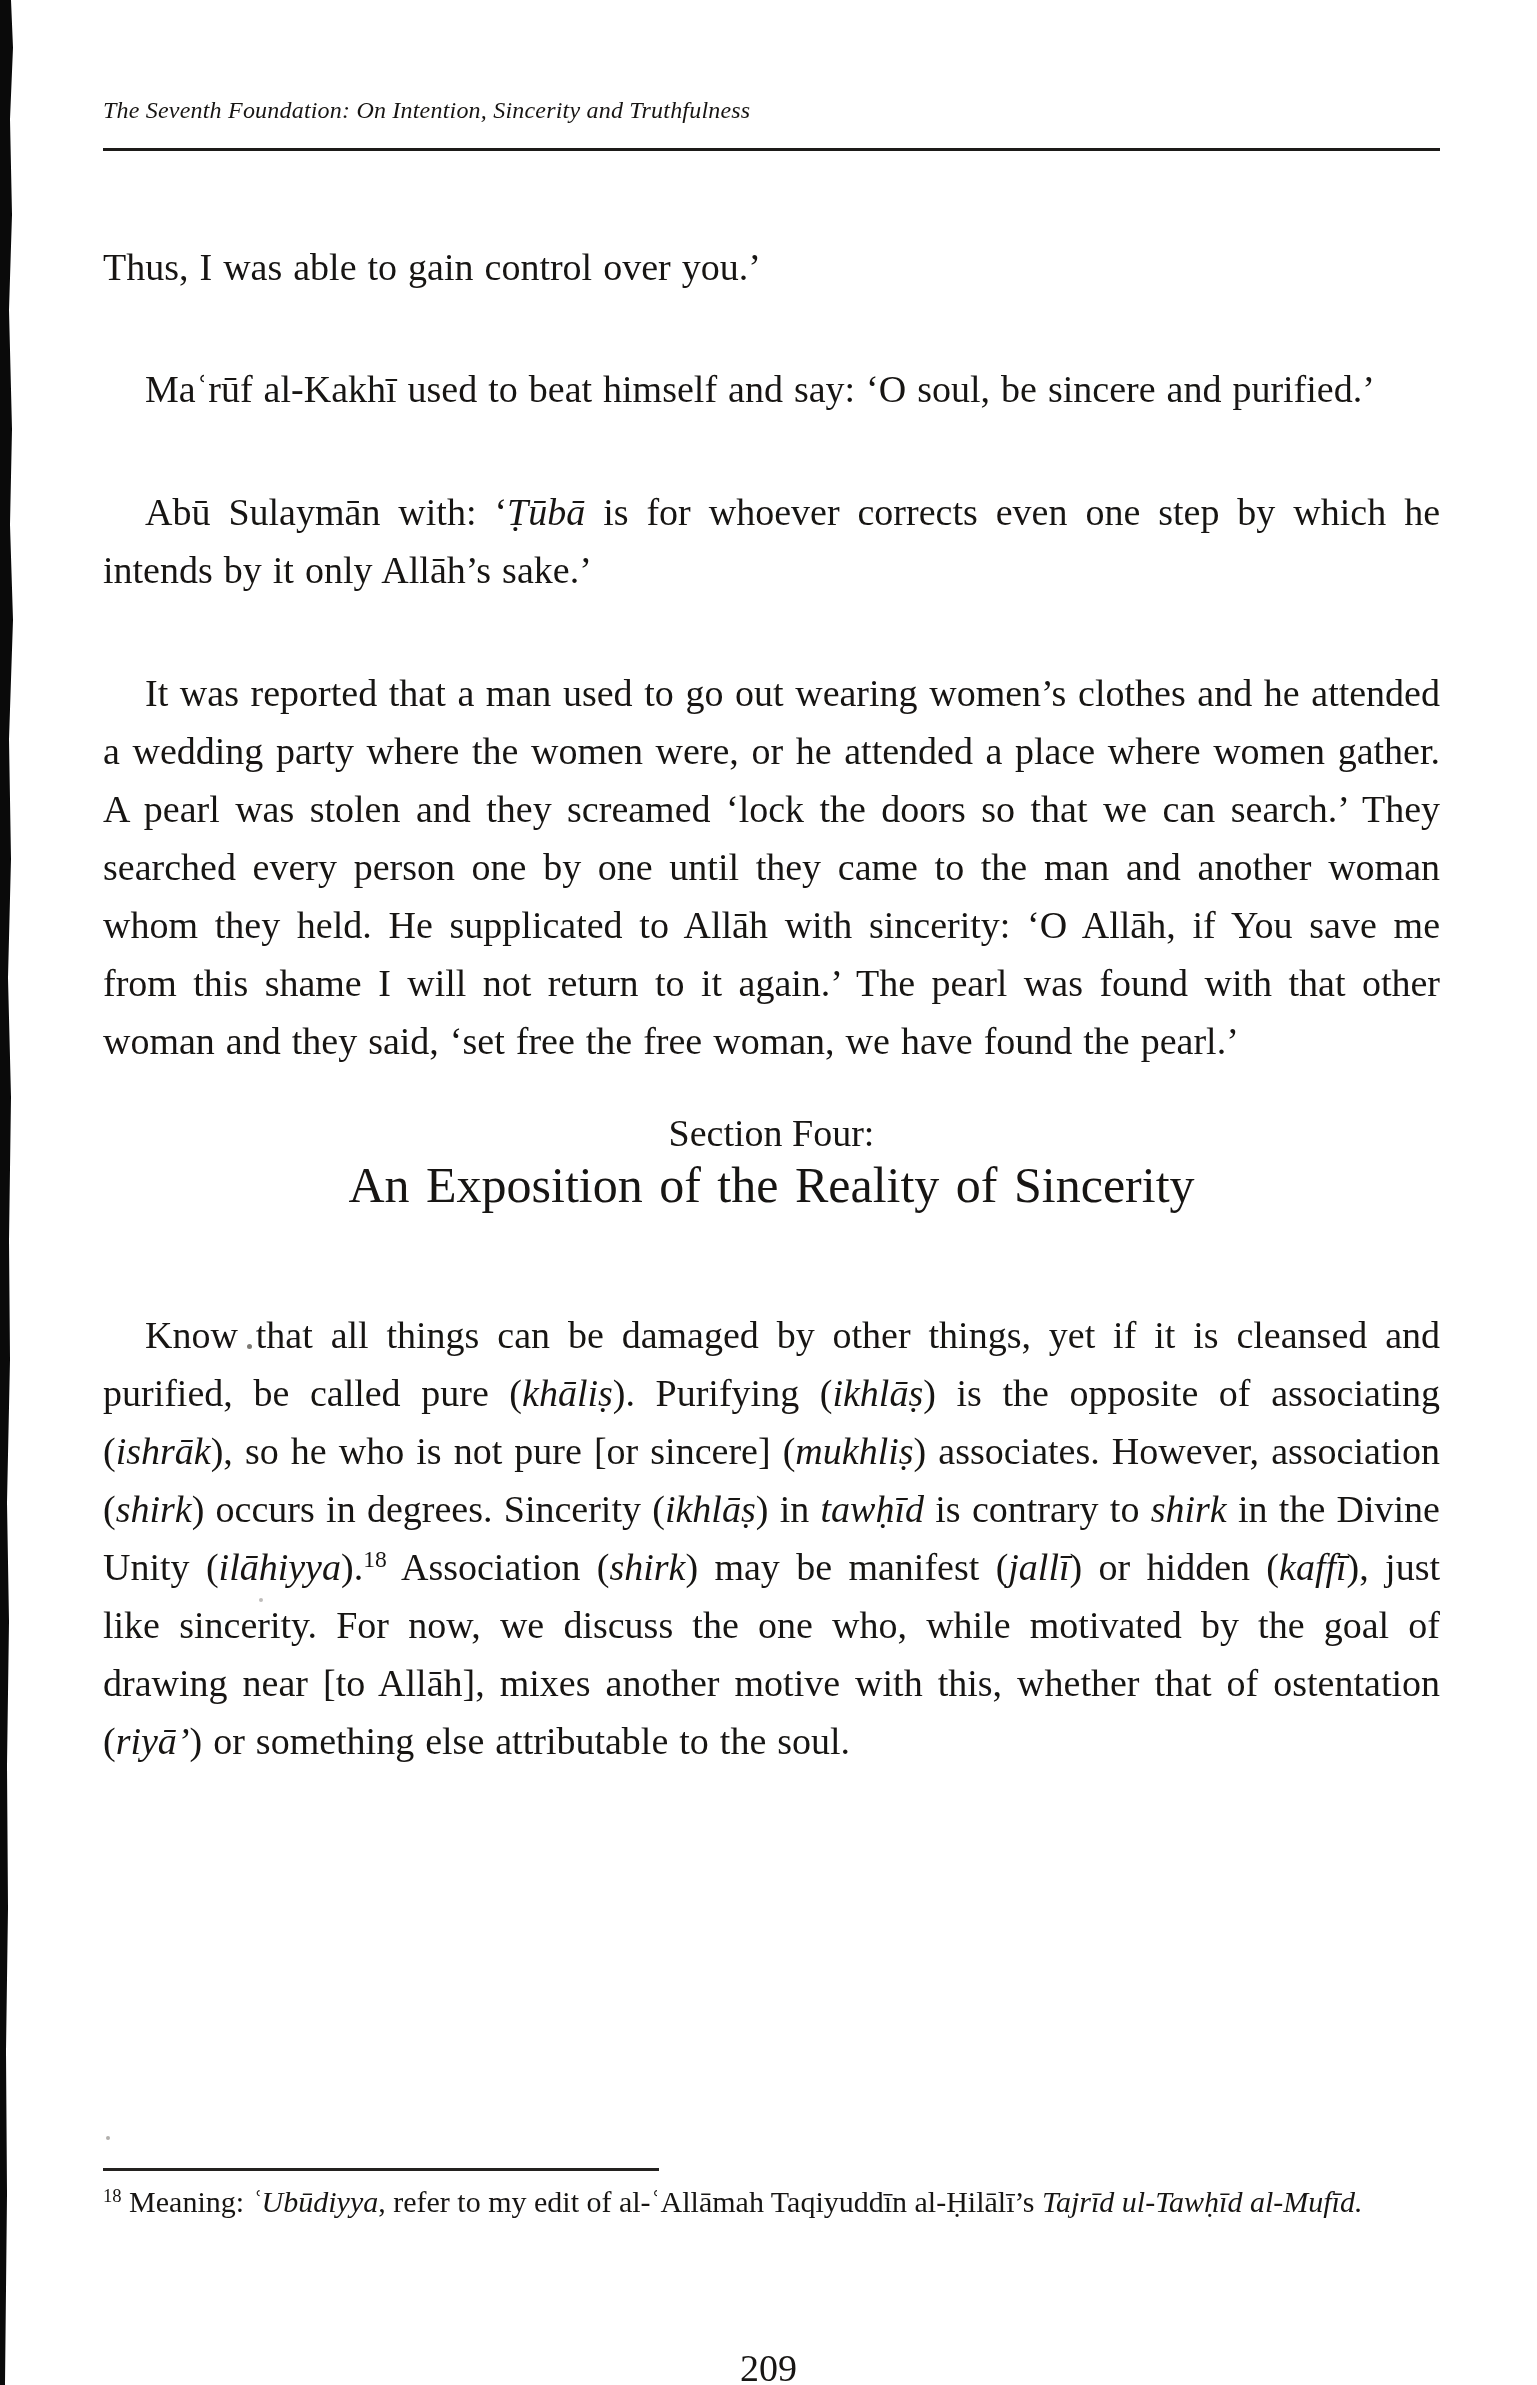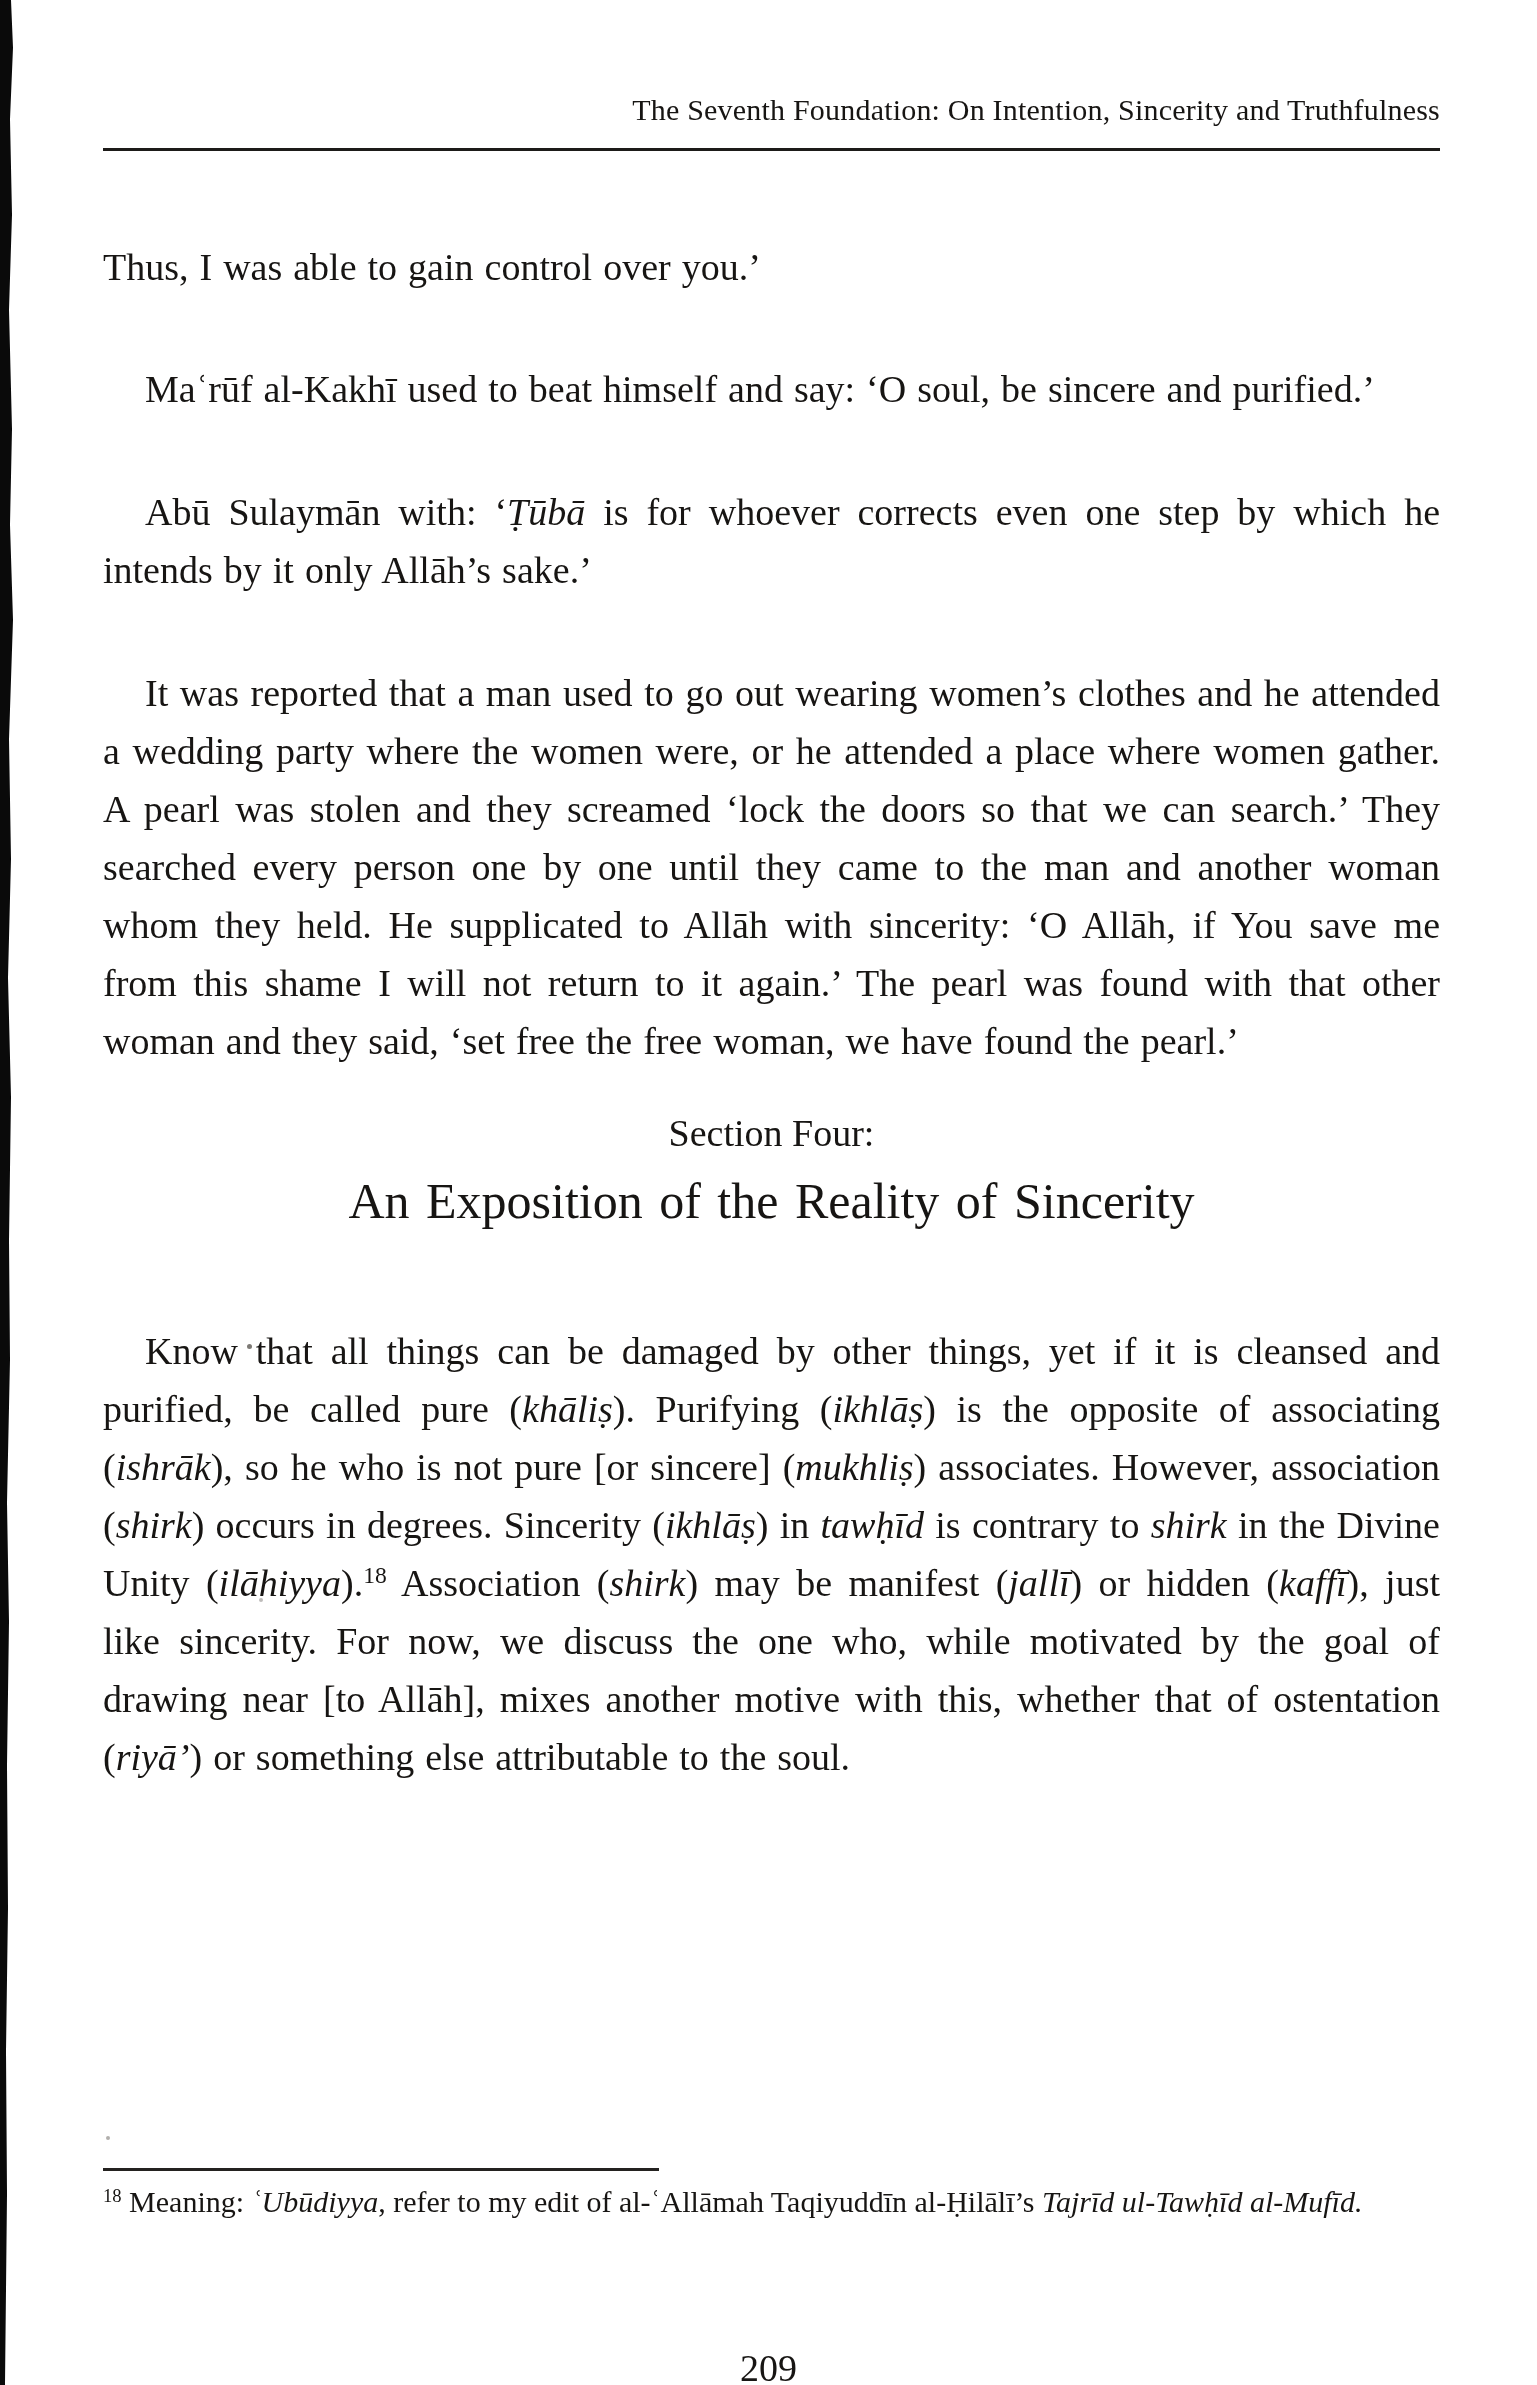--- a/index.html
+++ b/index.html
@@ -30,22 +30,23 @@
 
   .page-content {
     position: absolute;
     left: 103px;
     top: 0;
     width: 1337px;
   }
 
   .running-header {
     margin-top: 90px;
-    text-align: right;
-    font-size: 30px;
+    text-align: left;
+    font-style: italic;
+    font-size: 24px;
     line-height: 40px;
     letter-spacing: 0.2px;
   }
   .header-rule {
     margin-top: 18px;
     height: 3px;
     background: #1d1b19;
   }
 
   .body-para {
@@ -63,21 +64,20 @@
   .para-4 { margin-top: 65px; }
   .para-5 { margin-top: 92px; }
 
   .section-heading { text-align: center; }
   .section-kicker {
     margin-top: 40px;
     font-size: 38px;
     line-height: 46px;
   }
   .section-title {
-    margin-top: 16px;
     font-size: 50px;
     line-height: 58px;
     word-spacing: 4px;
   }
 
   .seg-italic { font-style: italic; }
   .seg-sup {
     font-size: 62%;
     position: relative;
     top: -0.55em;

